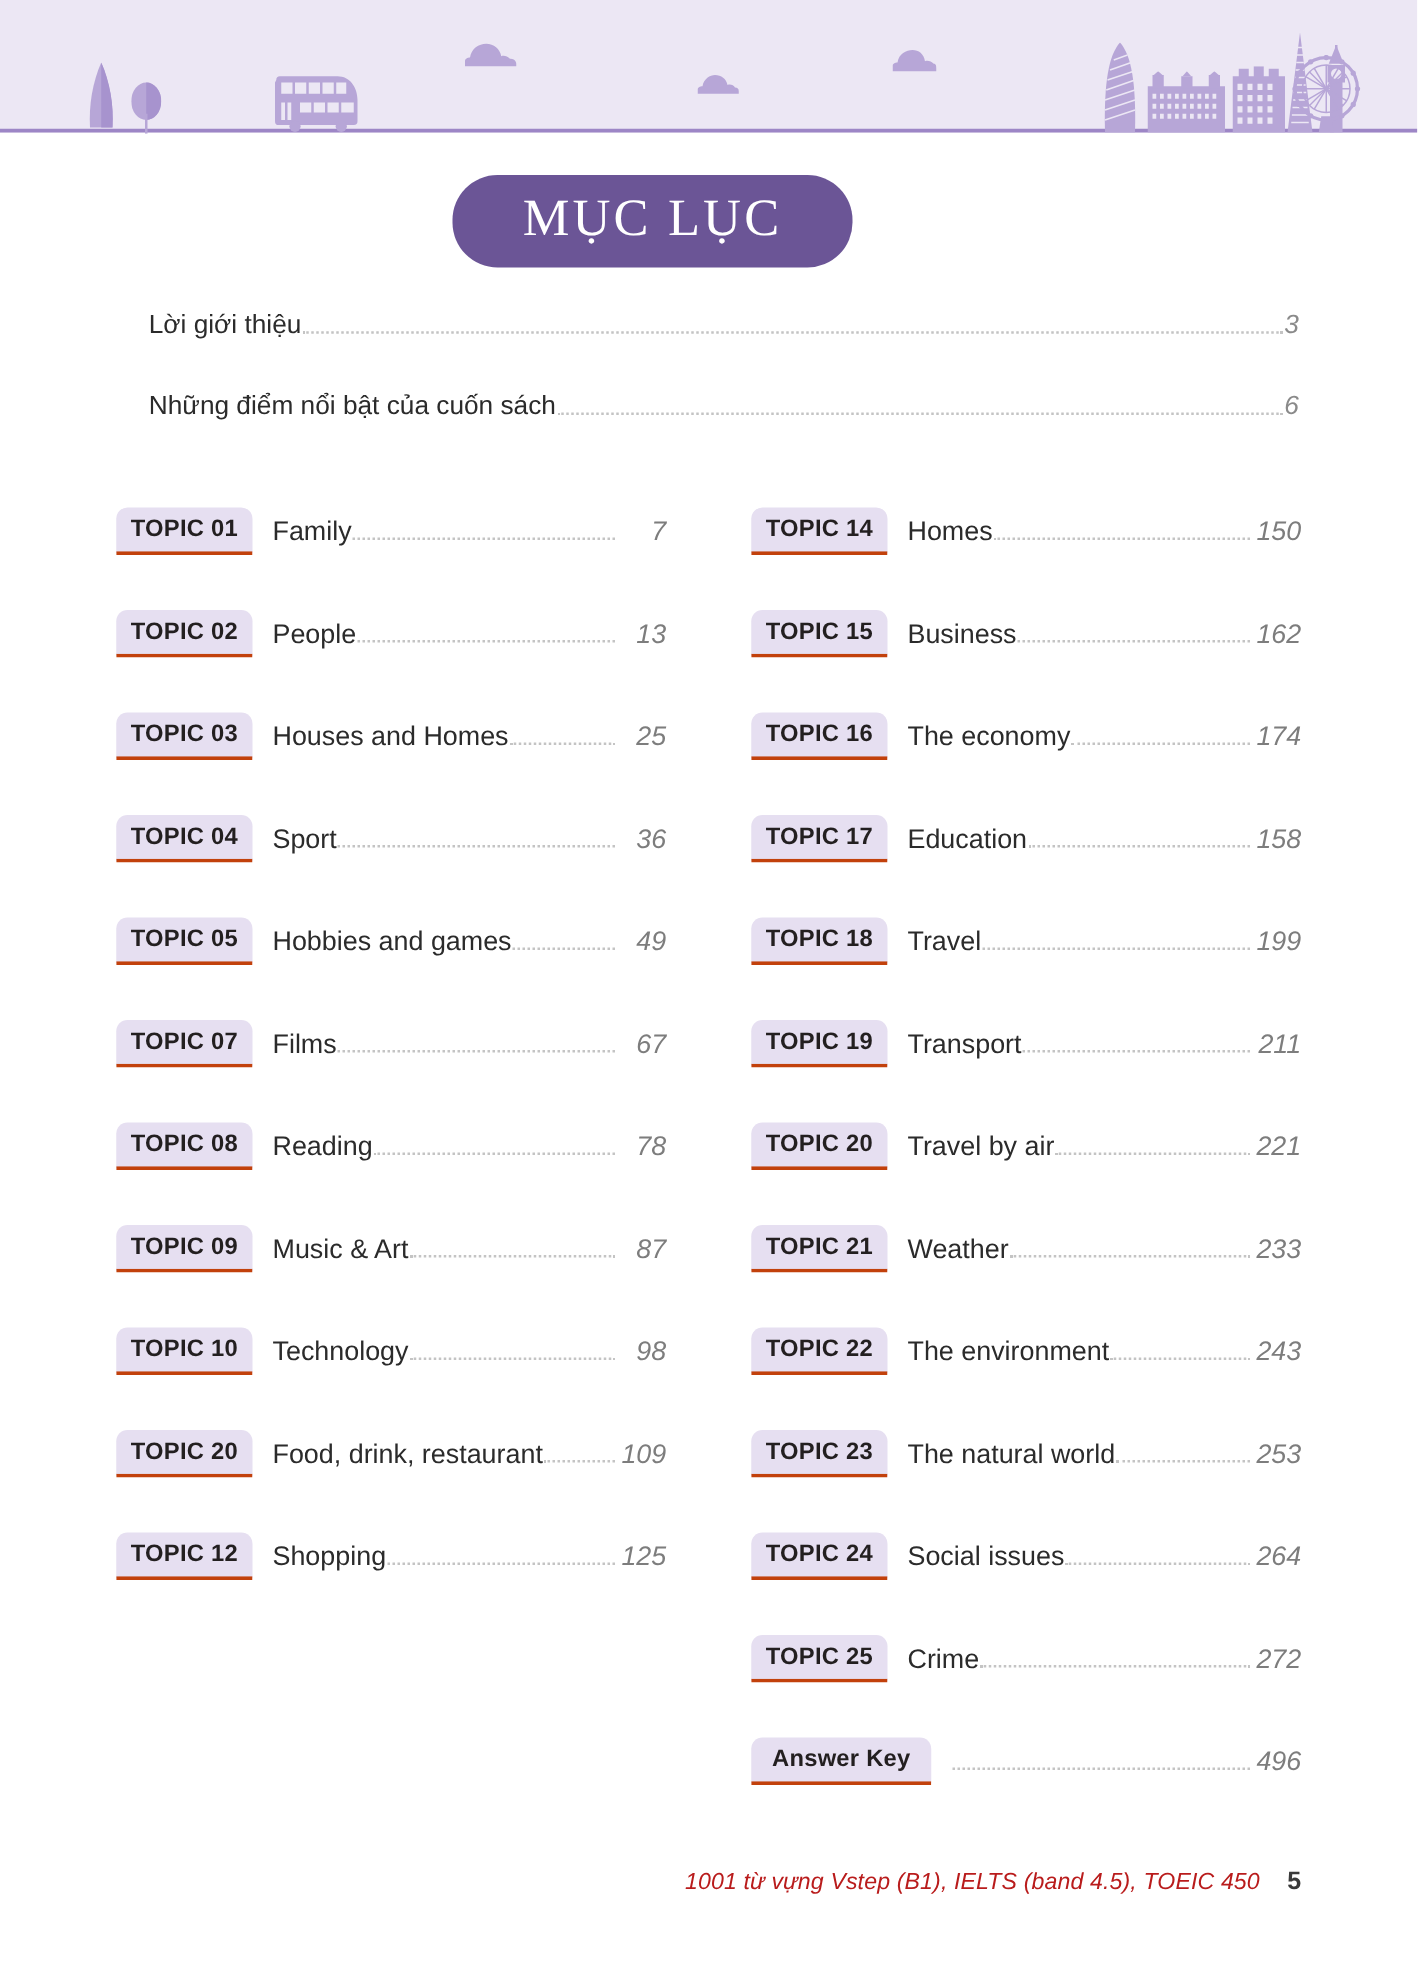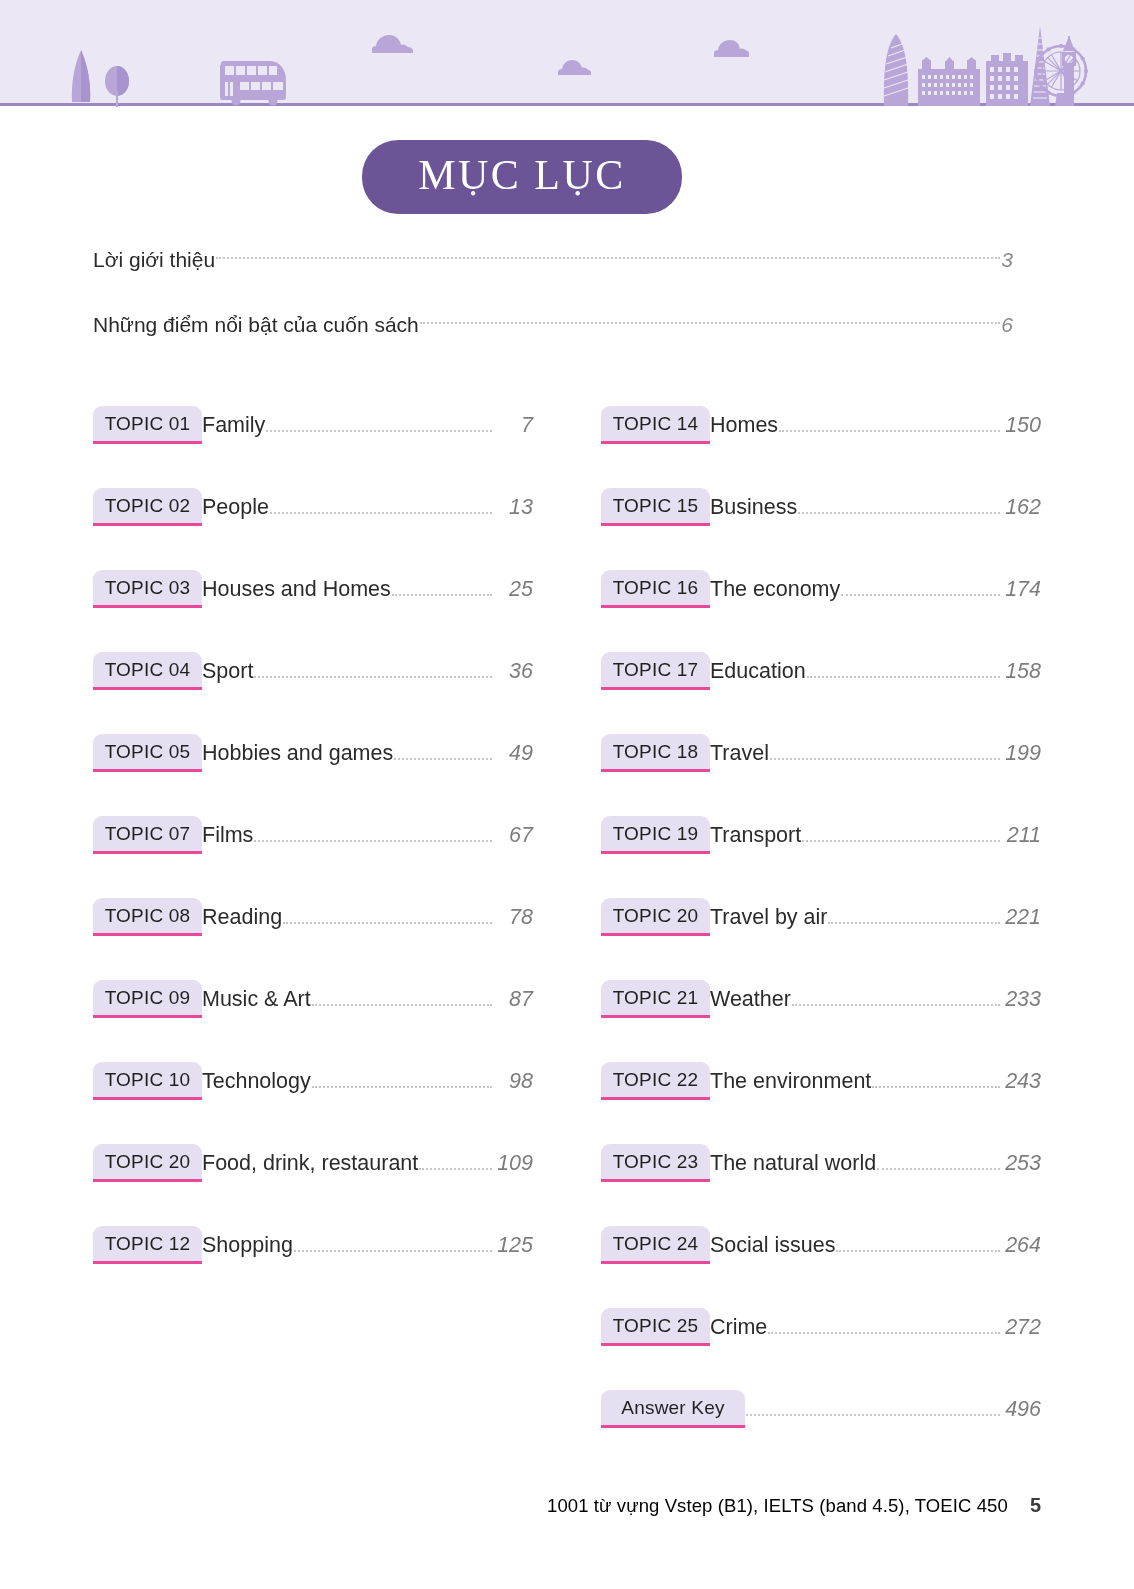--- a/index.html
+++ b/index.html
@@ -52,23 +52,24 @@
   }
 
   
   .intro {
     position: absolute;
     top: 248px; left: 93px;
     width: 920px;
   }
   .intro-row {
     display: flex;
-    align-items: center;
+    align-items: flex-end;
     width: 100%;
     margin-bottom: 41px;
+    margin-left: 26px;
   }
   .intro-label {
     font-size: 21px;
     color: #2b2b2b;
     white-space: nowrap;
   }
   .leader {
     flex: 1 1 auto;
     height: 1px;
     margin: 0 1px 5px 1px;
@@ -99,40 +100,40 @@
     height: 50px;
     margin-bottom: 32px;
   }
   .toc-row:last-child { margin-bottom: 0; }
 
   .badge {
     flex: 0 0 auto;
     width: 109px;
     height: 38px;
     background: #e6dff1;
-    border-bottom: 3px solid #ec4899;
+    border-bottom: 3px solid #c2410c;
     border-top-left-radius: 9px;
     border-top-right-radius: 9px;
     display: flex;
     align-items: center;
     justify-content: center;
     font-size: 19px;
-    font-weight: normal;
+    font-weight: bold;
     color: #231f20;
     letter-spacing: 0.2px;
   }
   .badge.wide {
     width: 144px;
   }
 
   .toc-body {
     flex: 1 1 auto;
     display: flex;
     align-items: baseline;
-    margin-left: 0;
+    margin-left: 16px;
     min-width: 0;
   }
   .toc-title {
     font-size: 21.5px;
     color: #2b2b2b;
     white-space: nowrap;
   }
   .toc-page {
     font-size: 21.5px;
     color: #7d7d7d;
@@ -147,21 +148,22 @@
     position: absolute;
     bottom: 72px; left: 0;
     width: 1134px;
     padding-right: 93px;
     display: flex;
     justify-content: flex-end;
     align-items: baseline;
   }
   .footer-text {
     font-size: 18.5px;
-    color: #000000;
+    font-style: italic;
+    color: #b91c1c;
     letter-spacing: 0.1px;
   }
   .footer-pagenum {
     font-size: 20px;
     font-weight: bold;
     color: #3a3a3a;
     margin-left: 22px;
   }
 </style>
 </head>

